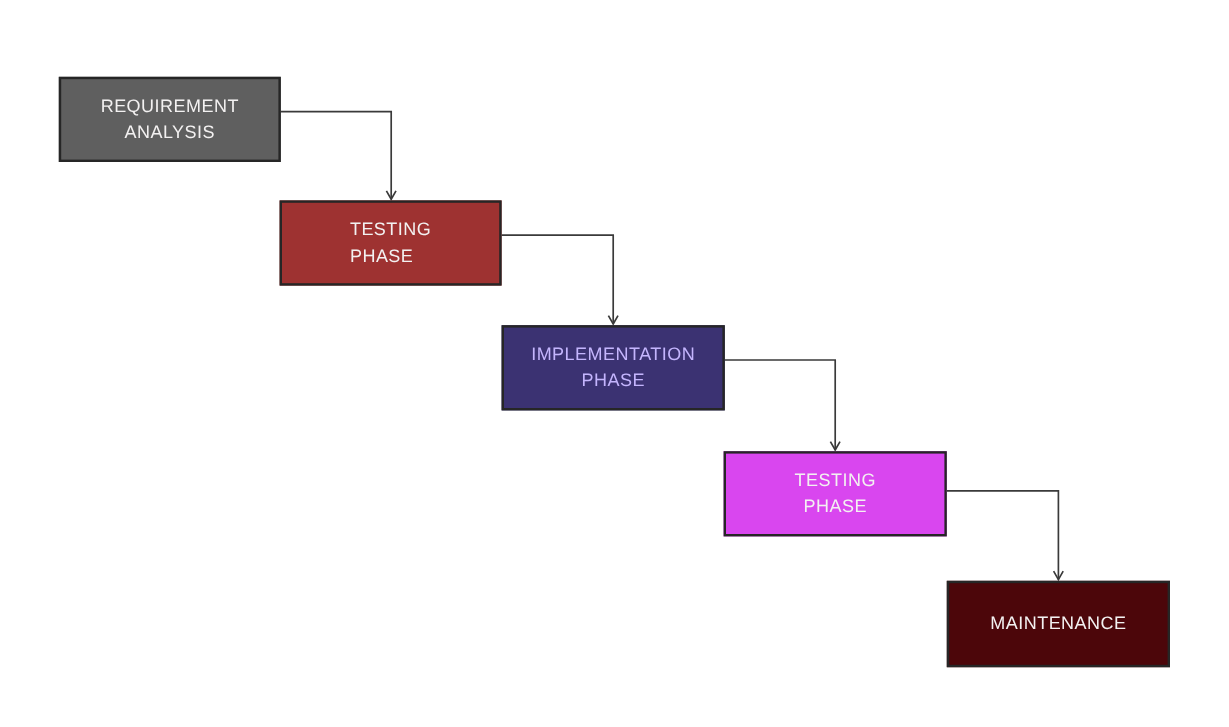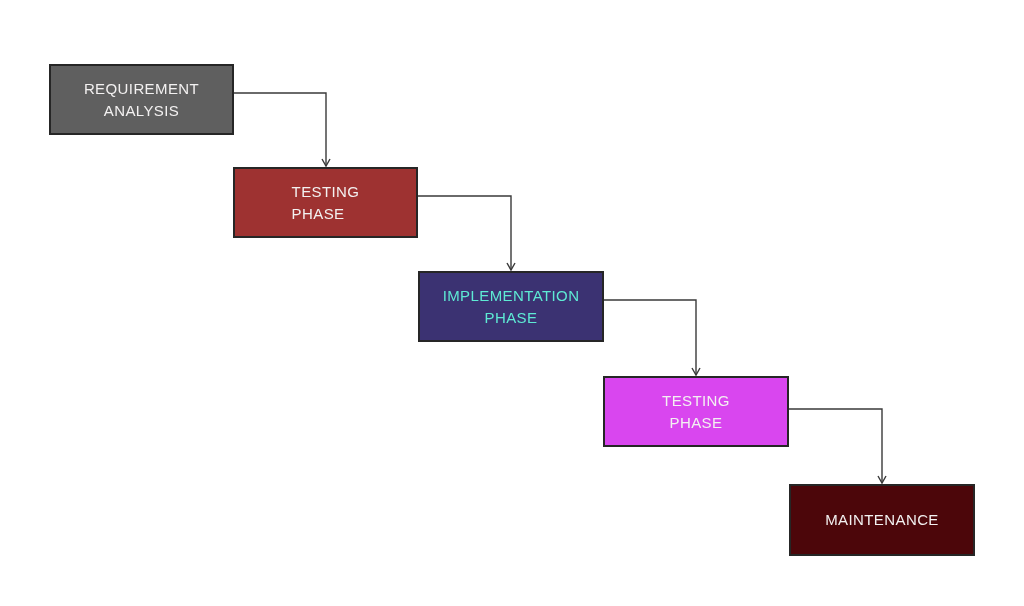--- a/index.html
+++ b/index.html
@@ -67,21 +67,21 @@
     <span class="label" style="color: rgb(243, 241, 241);">REQUIREMENT
 ANALYSIS</span>
   </div>
 
   <div class="flow-box align-left" id="box-design" style="background-color: rgb(158, 50, 49); border-color: rgb(38, 38, 38);">
     <span class="label" style="color: rgb(243, 241, 241);">TESTING
 PHASE</span>
   </div>
 
   <div class="flow-box" id="box-implementation" style="background-color: rgb(59, 50, 114); border-color: rgb(38, 38, 38);">
-    <span class="label" style="color: #5eead4;">IMPLEMENTATION
+    <span class="label" style="color: #c4b5fd;">IMPLEMENTATION
 PHASE</span>
   </div>
 
   <div class="flow-box" id="box-testing" style="background-color: #d946ef; border-color: rgb(38, 38, 38);">
     <span class="label" style="color: rgb(243, 241, 241);">TESTING
 PHASE</span>
   </div>
 
   <div class="flow-box" id="box-maintenance" style="background-color: rgb(76, 6, 10); border-color: rgb(38, 38, 38); justify-content: center;">
     <span class="label" style="color: rgb(243, 241, 241);">MAINTENANCE</span>

